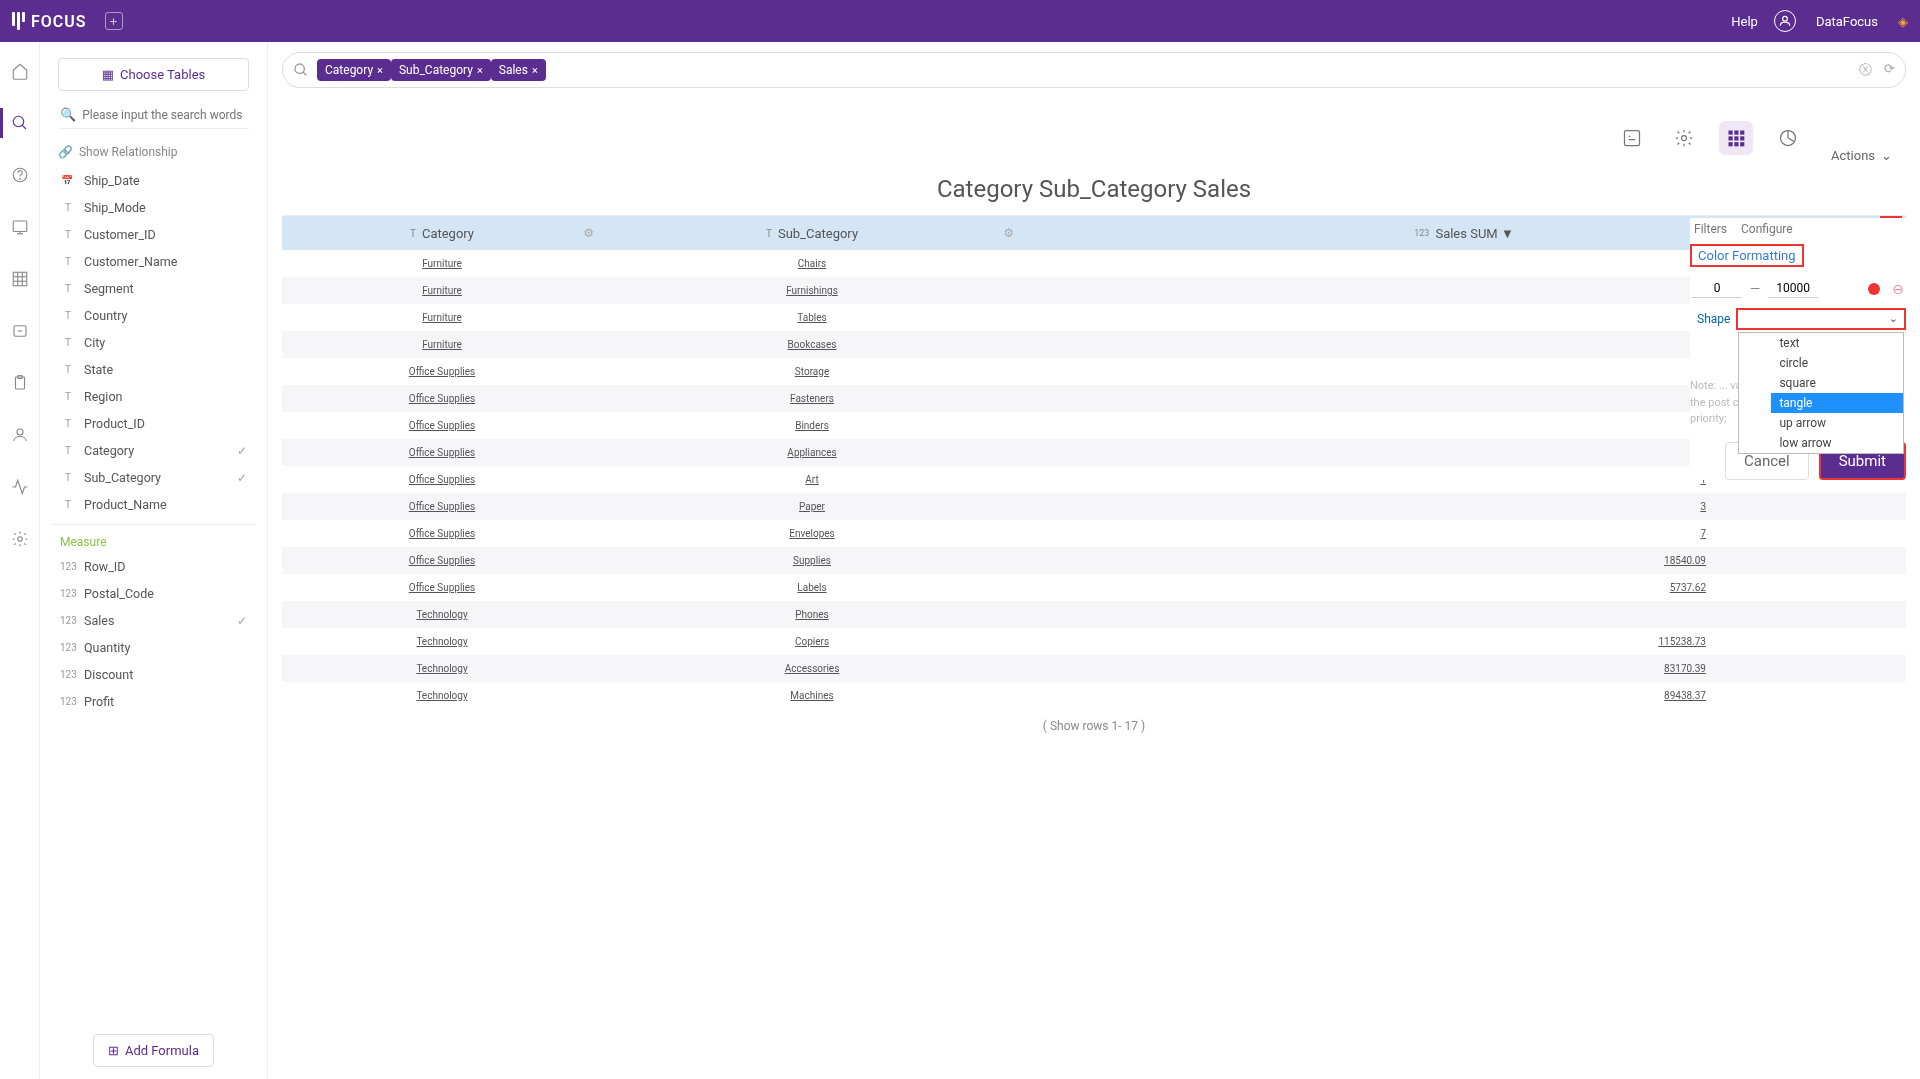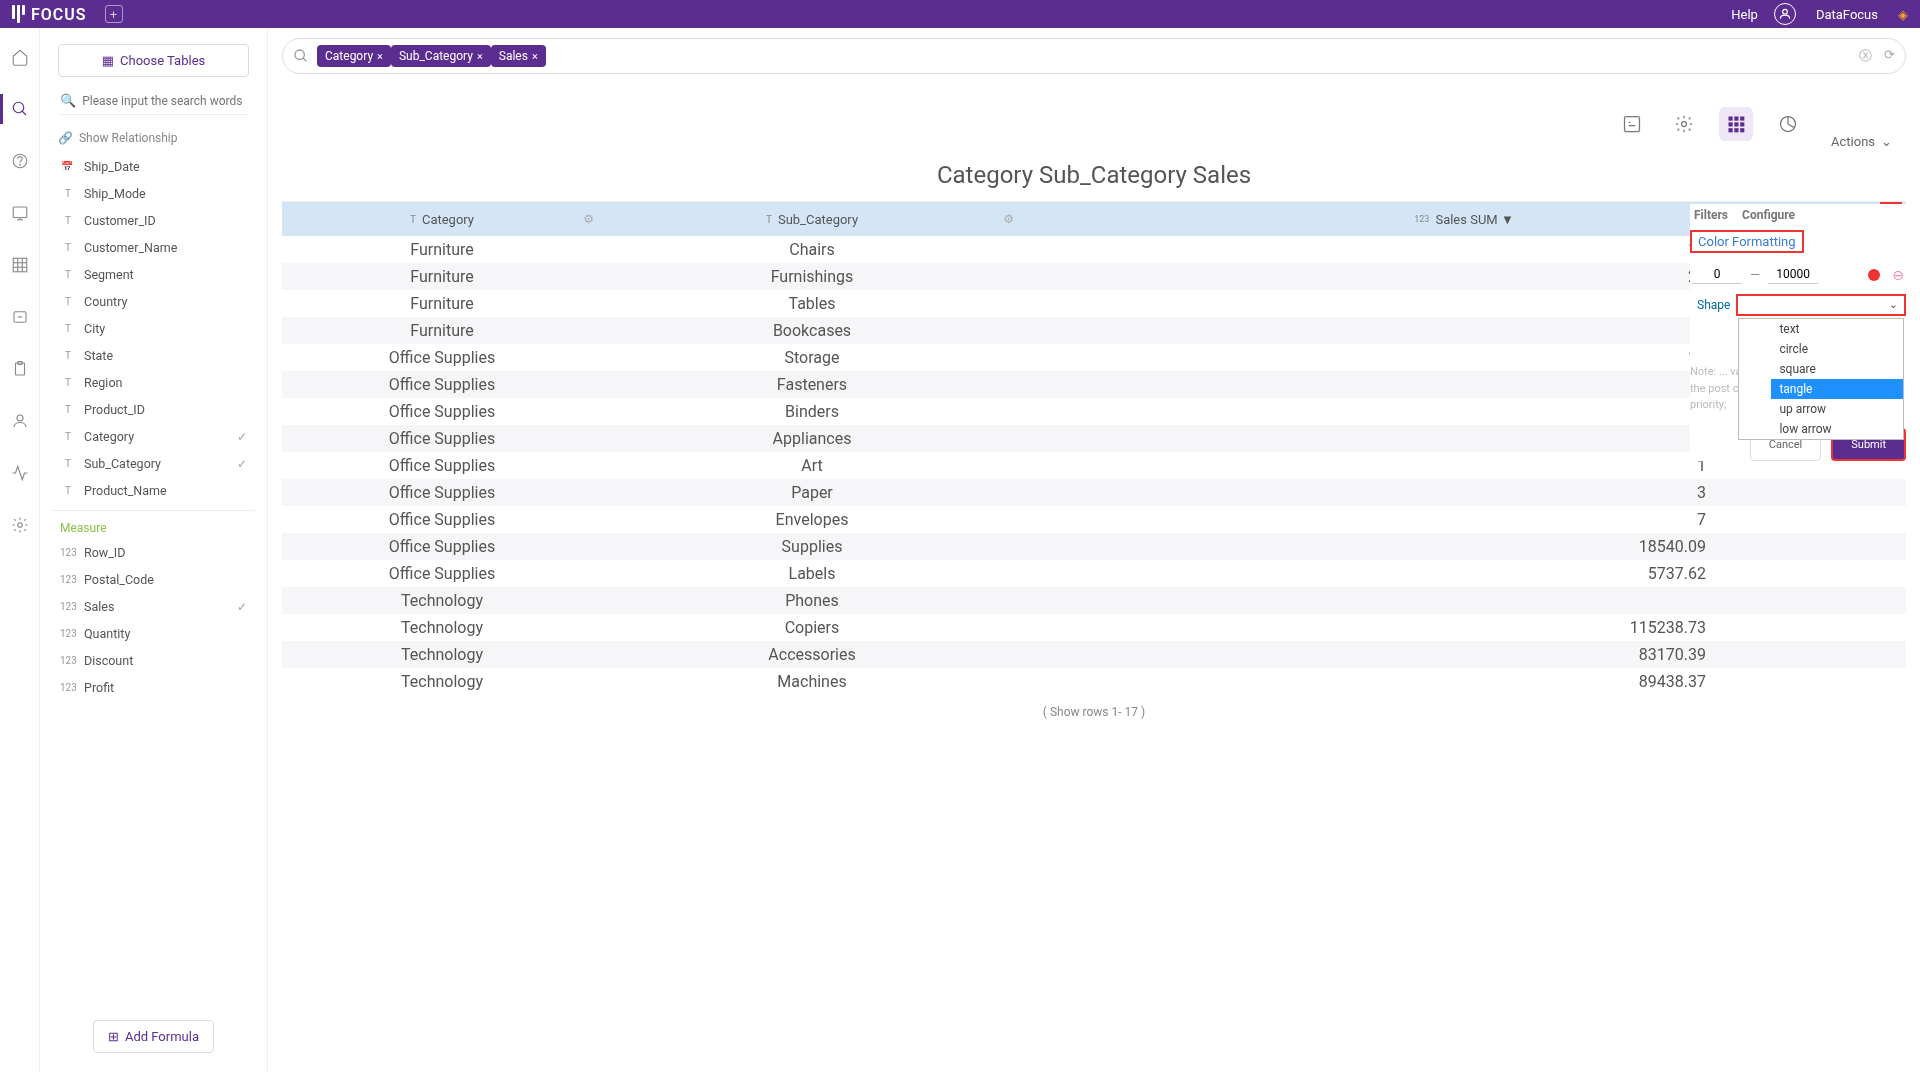--- a/index.html
+++ b/index.html
@@ -1,19 +1,19 @@
 <!DOCTYPE html>
 <html><head>
 <meta charset="utf-8">
 <style>
 * { margin: 0; padding: 0; box-sizing: border-box; font-family: -apple-system, BlinkMacSystemFont, 'Segoe UI', Roboto, sans-serif; }
 body { background: #fff; color: #333; font-size: 13px; overflow: hidden; }
 
 
-.top-header { background: #5c2d91; color: #fff; height: 28px; display: flex; align-items: center; padding: 0 12px; }
+.top-header { background: #5c2d91; color: #fff; height: 42px; display: flex; align-items: center; padding: 0 12px; }
 .logo-group { display: flex; align-items: center; gap: 6px; }
 .logo-bars { display: inline-flex; gap: 2px; }
 .logo-bars span { width: 3px; background: #fff; display: inline-block; border-radius: 1px; }
 .logo-bars span:nth-child(1){ height: 14px; }
 .logo-bars span:nth-child(2){ height: 18px; }
 .logo-bars span:nth-child(3){ height: 10px; }
 .logo-text { font-size: 16px; font-weight: 600; letter-spacing: 1px; }
 .add-tab { margin-left: 18px; width: 18px; height: 18px; border: 1px solid rgba(255,255,255,0.5); border-radius: 3px; display: flex; align-items: center; justify-content: center; font-size: 12px; cursor: pointer; }
 .header-right { margin-left: auto; display: flex; align-items: center; gap: 16px; font-size: 13px; }
 .user-block { display: flex; align-items: center; gap: 20px; }
@@ -60,47 +60,47 @@
 
 .table-wrap { border-top:1px solid #eee; position:relative;}
 .thead { display:flex; background:#d4e6f5; height:34px; align-items:center; color:#555; font-size:13px;}
 .th { display:flex; align-items:center; justify-content:center; gap:6px; position:relative;}
 .th .gear { position:absolute; right:8px; color:#aaa; font-size:12px; cursor:pointer;}
 .col1 { width:320px;}
 .col2 { width:420px;}
 .col3 { flex:1; }
 .head-gear-box { position:absolute; right:4px; top:0; width:22px; height:34px; display:flex; align-items:center; justify-content:center; border:2px solid #e33; cursor:pointer;}
 .tbody { }
-.trow { display:flex; height:27px; align-items:center; font-size:16px; color:#555;}
+.trow { display:flex; height:27px; align-items:center; font-size:10px; color:#555;text-decoration:underline;}
 .trow:nth-child(even){ background:#f6f6f8;}
 .td1 { width:320px; text-align:center;}
 .td2 { width:420px; text-align:center;}
 .td3 { flex:1; text-align:right; padding-right:200px;}
 .footer-rows { text-align:center; color:#888; font-size:12px; padding:10px 0;}
 
 
 .panel { position:absolute; top:176px; right:14px; width:216px; background:#fff; z-index:5;}
 .tabs { display:flex; gap:14px; font-size:12px; color:#777; padding:4px 4px 6px 4px;}
-.tabs span{cursor:pointer;font-weight:bold;}
+.tabs span{cursor:pointer;}
 .color-format-box { border:2px solid #e33; padding:2px 6px; color:#3a7bd5; font-size:13px; width:fit-content; margin:2px 0 8px 0;}
 .range-row { display:flex; align-items:center; gap:8px; padding:4px 2px;}
 .range-row input { width:50px; border:none; border-bottom:1px solid #ccc; text-align:center; font-size:12px; outline:none; padding:2px;}
 .dash { color:#888;}
 .red-dot { width:12px; height:12px; background:#e33; border-radius:50%; margin-left:auto;}
 .remove-circ { color:#e8a; font-size:14px; margin-left:4px; cursor:pointer;}
 .shape-row { display:flex; align-items:center; gap:6px; margin-top:6px; position:relative;}
 .shape-label { font-size:12px; color:#0369a1;margin-left:7px;}
 .shape-select-box { border:2px solid #e33; flex:1; height:22px; position:relative;}
 .shape-caret { position:absolute; right:6px; top:2px; font-size:11px; color:#555;}
 .dropdown { position:absolute; top:22px; left:0; right:0; border:1px solid #bbb; background:#fff; z-index:10;padding-left:32px;}
 .dropdown div { padding:3px 8px; font-size:12px; color:#444; cursor:pointer;}
 .dropdown div.sel { background:#1e90ff; color:#fff;}
 .note { font-size:11px; color:#bbb; margin-top:48px; line-height:1.5;}
 .btn-row { display:flex; gap:10px; margin-top:14px; justify-content:flex-end;}
-.btn { padding:8px 18px; border-radius:4px; font-size:11px; cursor:pointer; border:1px solid #ddd; background:#fff; color:#666;}
+.btn { padding:8px 18px; border-radius:4px; font-size:15px; cursor:pointer; border:1px solid #ddd; background:#fff; color:#666;}
 .btn.submit { background:#5c2d91; color:#fff; border:2px solid #e33;}
 
 svg { display:block; }
 </style>
 </head>
 <body>
 
 <div class="top-header">
   <div class="logo-group">
     <span class="logo-bars">

